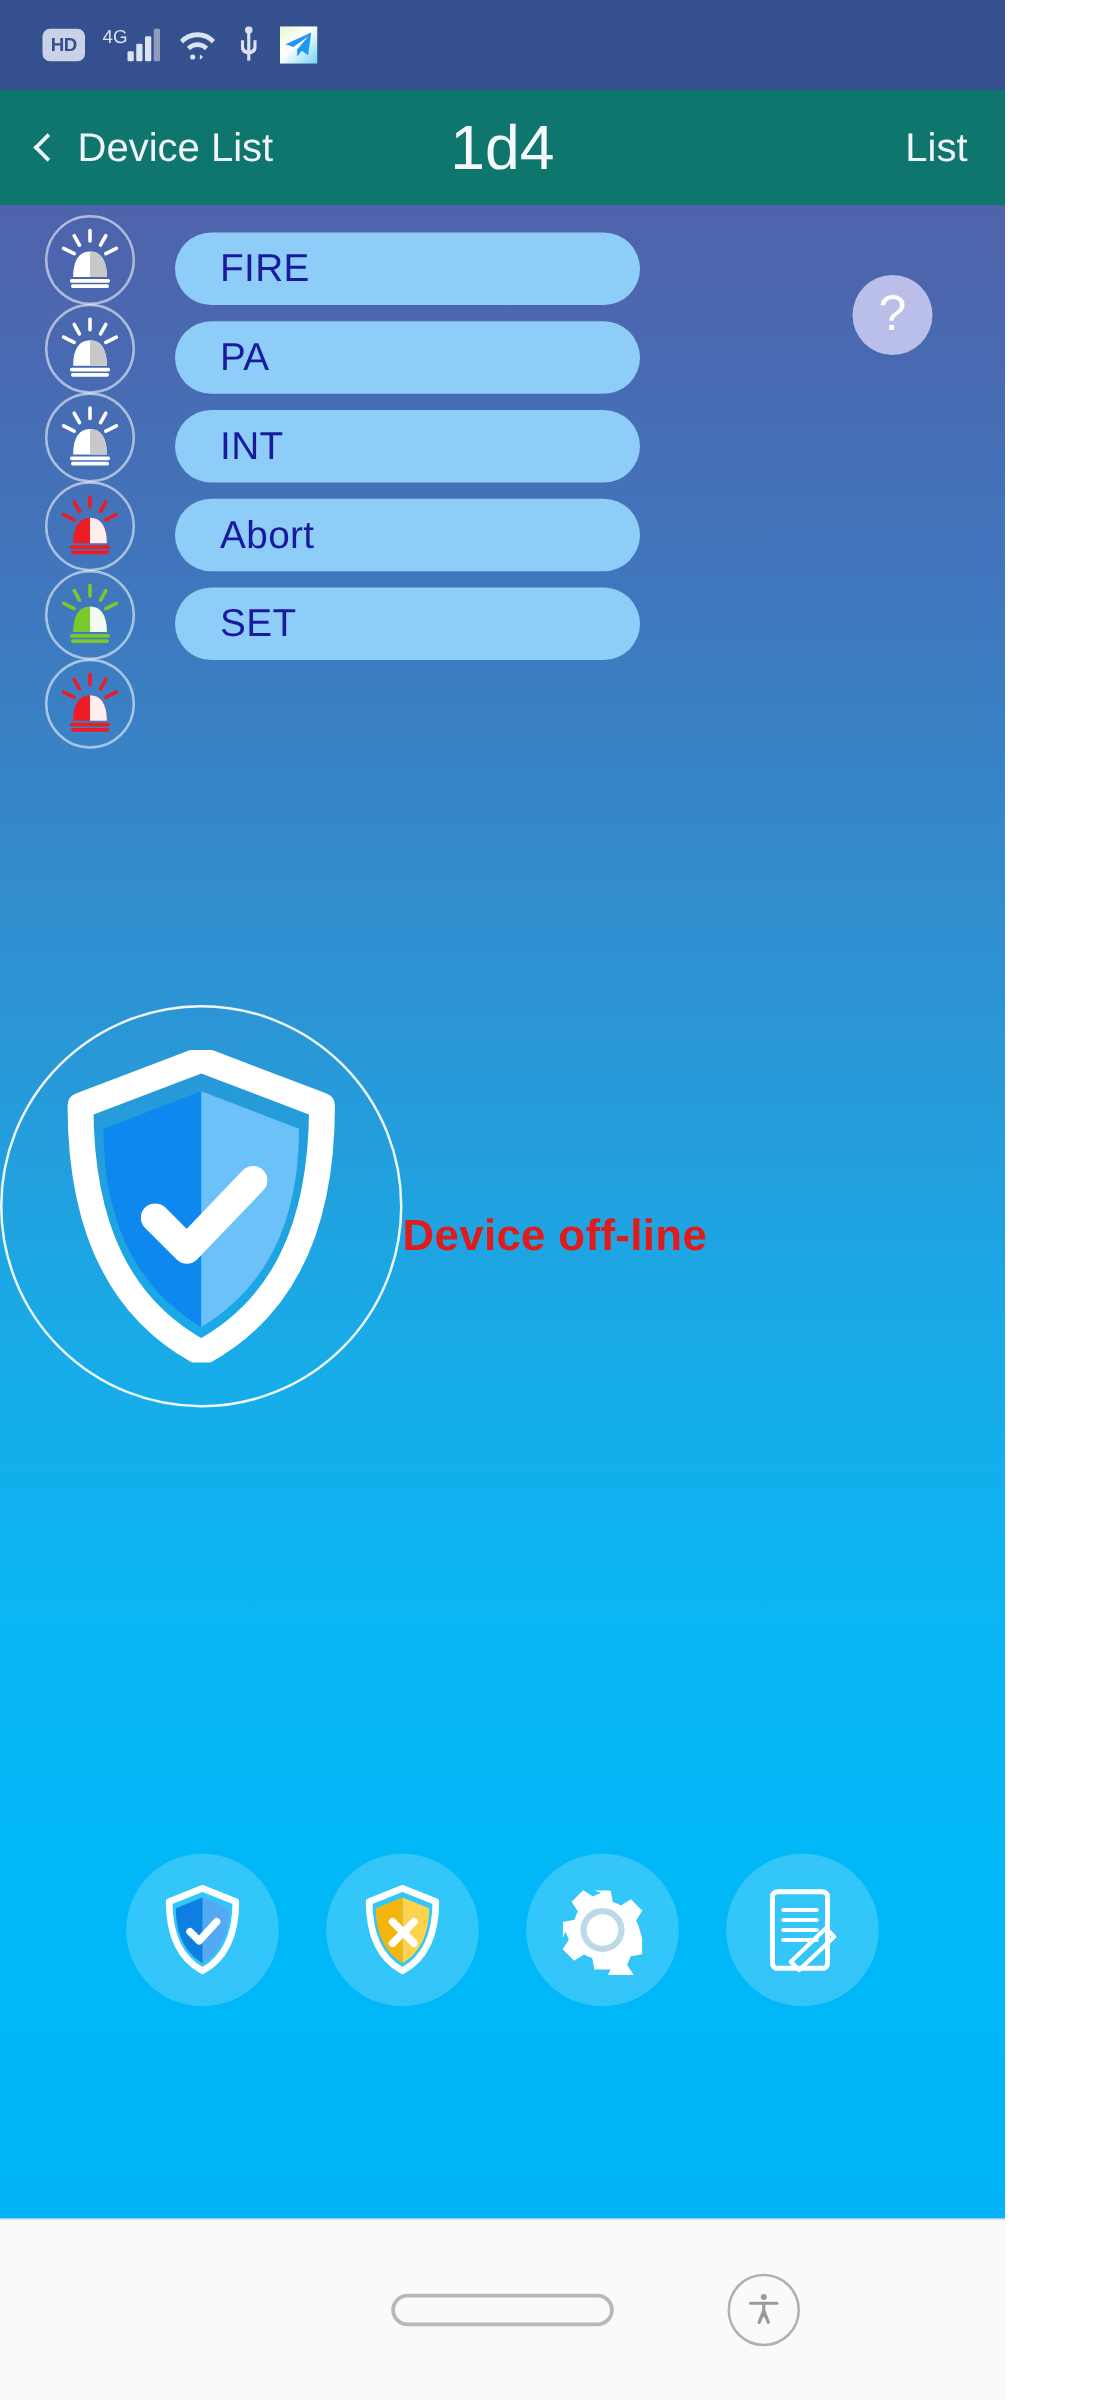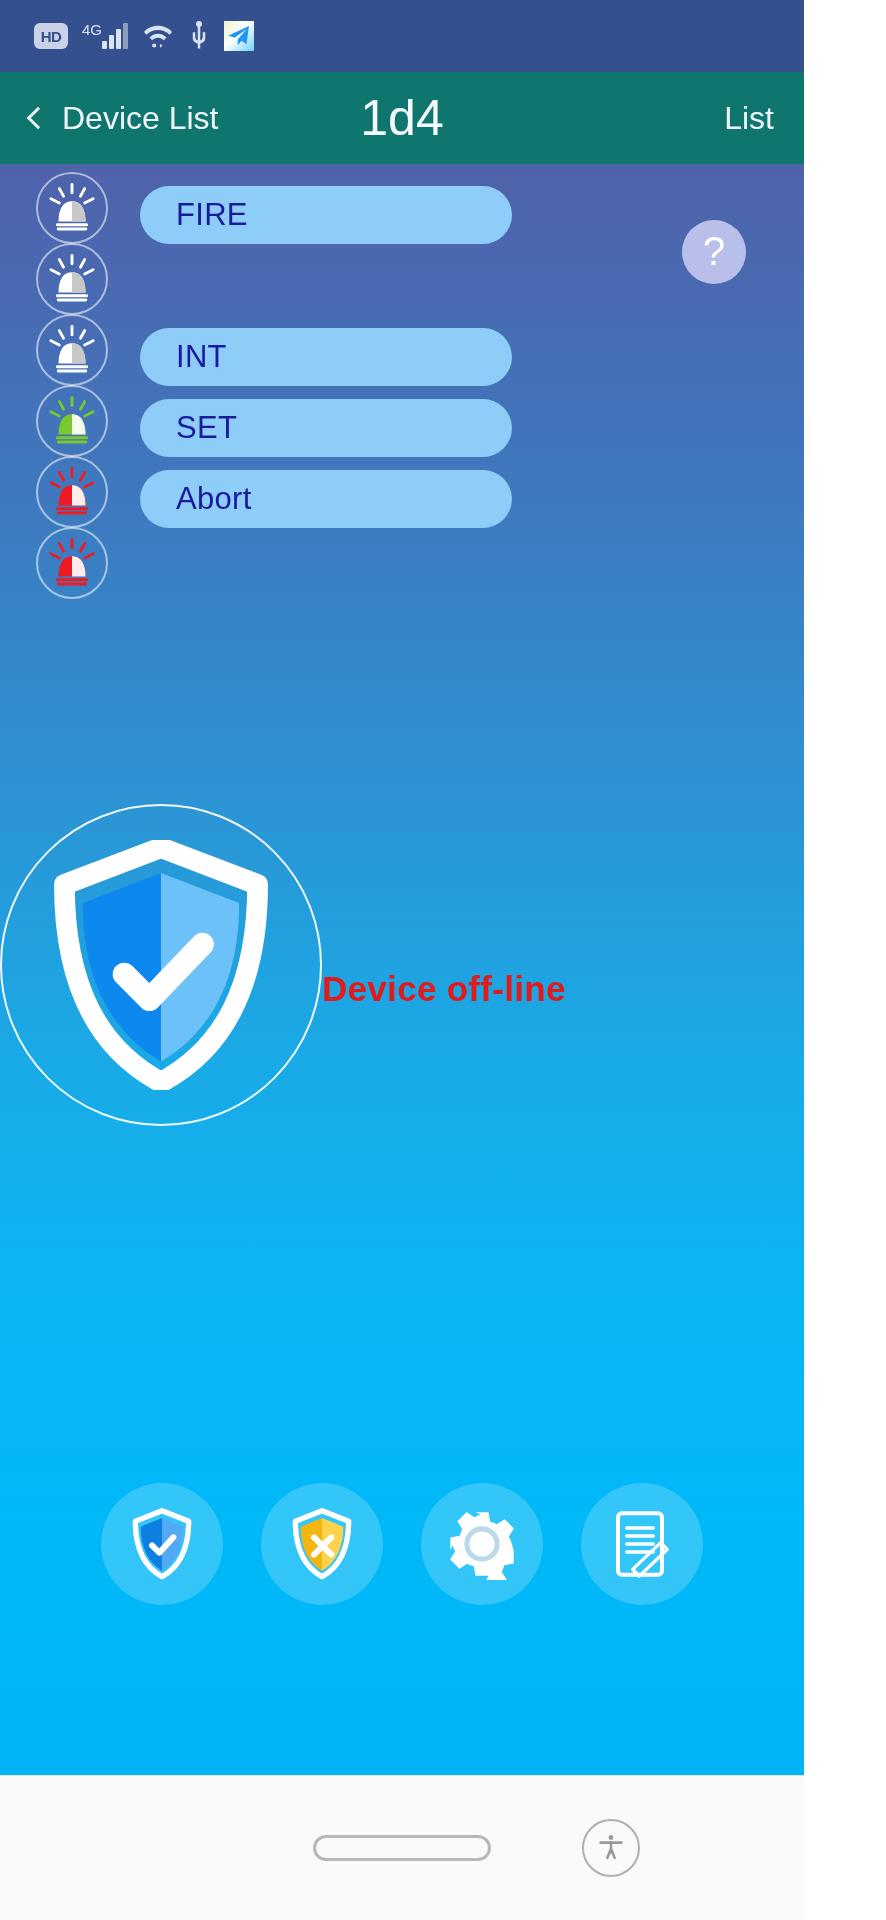--- a/index.html
+++ b/index.html
@@ -301,20 +301,23 @@
               <line x1="17" y1="9" x2="22" y2="18" stroke="#ffffff" stroke-width="3.4" stroke-linecap="round"></line>
               <line x1="47" y1="9" x2="42" y2="18" stroke="#ffffff" stroke-width="3.4" stroke-linecap="round"></line>
               <line x1="7" y1="21" x2="17" y2="26" stroke="#ffffff" stroke-width="3.4" stroke-linecap="round"></line>
               <line x1="57" y1="21" x2="47" y2="26" stroke="#ffffff" stroke-width="3.4" stroke-linecap="round"></line>
               <path d="M16 48 C16 32 22 24 32 24 C42 24 48 32 48 48 Z" fill="#ffffff"></path>
               <path d="M32 24 C42 24 48 32 48 48 L32 48 Z" fill="#c8c8c8"></path>
               <rect x="13" y="50" width="38" height="3.6" rx="1.6" fill="#ffffff"></rect>
               <rect x="14" y="55" width="36" height="3.6" rx="1.6" fill="#ffffff"></rect>
             </svg>
           </div>
+          <div class="alarm-pill">
+            <span class="alarm-pill-label">PA</span>
+          </div>
         </div>
         <div class="alarm-row">
           <div class="siren-ring">
             <svg viewBox="0 0 64 64" class="siren-ico">
               <line x1="32" y1="4" x2="32" y2="14" stroke="#ffffff" stroke-width="3.4" stroke-linecap="round"></line>
               <line x1="17" y1="9" x2="22" y2="18" stroke="#ffffff" stroke-width="3.4" stroke-linecap="round"></line>
               <line x1="47" y1="9" x2="42" y2="18" stroke="#ffffff" stroke-width="3.4" stroke-linecap="round"></line>
               <line x1="7" y1="21" x2="17" y2="26" stroke="#ffffff" stroke-width="3.4" stroke-linecap="round"></line>
               <line x1="57" y1="21" x2="47" y2="26" stroke="#ffffff" stroke-width="3.4" stroke-linecap="round"></line>
               <path d="M16 48 C16 32 22 24 32 24 C42 24 48 32 48 48 Z" fill="#ffffff"></path>
@@ -323,51 +326,51 @@
               <rect x="14" y="55" width="36" height="3.6" rx="1.6" fill="#ffffff"></rect>
             </svg>
           </div>
           <div class="alarm-pill">
             <span class="alarm-pill-label">INT</span>
           </div>
         </div>
         <div class="alarm-row">
           <div class="siren-ring">
             <svg viewBox="0 0 64 64" class="siren-ico">
+              <line x1="32" y1="4" x2="32" y2="14" stroke="#ed1c24" stroke-width="3.4" stroke-linecap="round"></line>
+              <line x1="17" y1="9" x2="22" y2="18" stroke="#ed1c24" stroke-width="3.4" stroke-linecap="round"></line>
+              <line x1="47" y1="9" x2="42" y2="18" stroke="#ed1c24" stroke-width="3.4" stroke-linecap="round"></line>
+              <line x1="7" y1="21" x2="17" y2="26" stroke="#ed1c24" stroke-width="3.4" stroke-linecap="round"></line>
+              <line x1="57" y1="21" x2="47" y2="26" stroke="#ed1c24" stroke-width="3.4" stroke-linecap="round"></line>
+              <path d="M16 48 C16 32 22 24 32 24 C42 24 48 32 48 48 Z" fill="#ed1c24"></path>
+              <path d="M32 24 C42 24 48 32 48 48 L32 48 Z" fill="rgba(255,255,255,0.92)"></path>
+              <rect x="13" y="50" width="38" height="3.6" rx="1.6" fill="#ed1c24"></rect>
+              <rect x="14" y="55" width="36" height="3.6" rx="1.6" fill="#ed1c24"></rect>
+            </svg>
+          </div>
+          <div class="alarm-pill">
+            <span class="alarm-pill-label">Abort</span>
+          </div>
+        </div>
+        <div class="alarm-row">
+          <div class="siren-ring">
+            <svg viewBox="0 0 64 64" class="siren-ico">
               <line x1="32" y1="4" x2="32" y2="14" stroke="#7ac72e" stroke-width="3.4" stroke-linecap="round"></line>
               <line x1="17" y1="9" x2="22" y2="18" stroke="#7ac72e" stroke-width="3.4" stroke-linecap="round"></line>
               <line x1="47" y1="9" x2="42" y2="18" stroke="#7ac72e" stroke-width="3.4" stroke-linecap="round"></line>
               <line x1="7" y1="21" x2="17" y2="26" stroke="#7ac72e" stroke-width="3.4" stroke-linecap="round"></line>
               <line x1="57" y1="21" x2="47" y2="26" stroke="#7ac72e" stroke-width="3.4" stroke-linecap="round"></line>
               <path d="M16 48 C16 32 22 24 32 24 C42 24 48 32 48 48 Z" fill="#7ac72e"></path>
               <path d="M32 24 C42 24 48 32 48 48 L32 48 Z" fill="rgba(255,255,255,0.92)"></path>
               <rect x="13" y="50" width="38" height="3.6" rx="1.6" fill="#7ac72e"></rect>
               <rect x="14" y="55" width="36" height="3.6" rx="1.6" fill="#7ac72e"></rect>
             </svg>
           </div>
           <div class="alarm-pill">
             <span class="alarm-pill-label">SET</span>
-          </div>
-        </div>
-        <div class="alarm-row">
-          <div class="siren-ring">
-            <svg viewBox="0 0 64 64" class="siren-ico">
-              <line x1="32" y1="4" x2="32" y2="14" stroke="#ed1c24" stroke-width="3.4" stroke-linecap="round"></line>
-              <line x1="17" y1="9" x2="22" y2="18" stroke="#ed1c24" stroke-width="3.4" stroke-linecap="round"></line>
-              <line x1="47" y1="9" x2="42" y2="18" stroke="#ed1c24" stroke-width="3.4" stroke-linecap="round"></line>
-              <line x1="7" y1="21" x2="17" y2="26" stroke="#ed1c24" stroke-width="3.4" stroke-linecap="round"></line>
-              <line x1="57" y1="21" x2="47" y2="26" stroke="#ed1c24" stroke-width="3.4" stroke-linecap="round"></line>
-              <path d="M16 48 C16 32 22 24 32 24 C42 24 48 32 48 48 Z" fill="#ed1c24"></path>
-              <path d="M32 24 C42 24 48 32 48 48 L32 48 Z" fill="rgba(255,255,255,0.92)"></path>
-              <rect x="13" y="50" width="38" height="3.6" rx="1.6" fill="#ed1c24"></rect>
-              <rect x="14" y="55" width="36" height="3.6" rx="1.6" fill="#ed1c24"></rect>
-            </svg>
-          </div>
-          <div class="alarm-pill">
-            <span class="alarm-pill-label">Abort</span>
           </div>
         </div>
         <div class="alarm-row">
           <div class="siren-ring">
             <svg viewBox="0 0 64 64" class="siren-ico">
               <line x1="32" y1="4" x2="32" y2="14" stroke="#ed1c24" stroke-width="3.4" stroke-linecap="round"></line>
               <line x1="17" y1="9" x2="22" y2="18" stroke="#ed1c24" stroke-width="3.4" stroke-linecap="round"></line>
               <line x1="47" y1="9" x2="42" y2="18" stroke="#ed1c24" stroke-width="3.4" stroke-linecap="round"></line>
               <line x1="7" y1="21" x2="17" y2="26" stroke="#ed1c24" stroke-width="3.4" stroke-linecap="round"></line>
               <line x1="57" y1="21" x2="47" y2="26" stroke="#ed1c24" stroke-width="3.4" stroke-linecap="round"></line>

